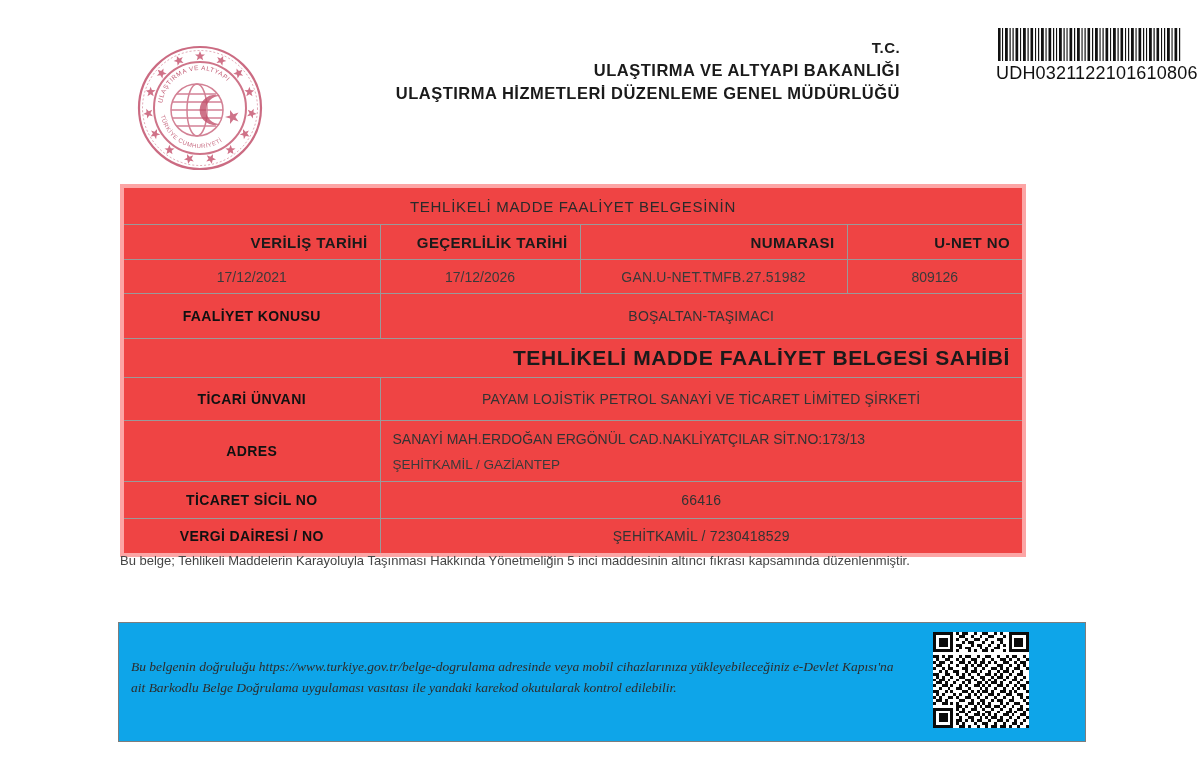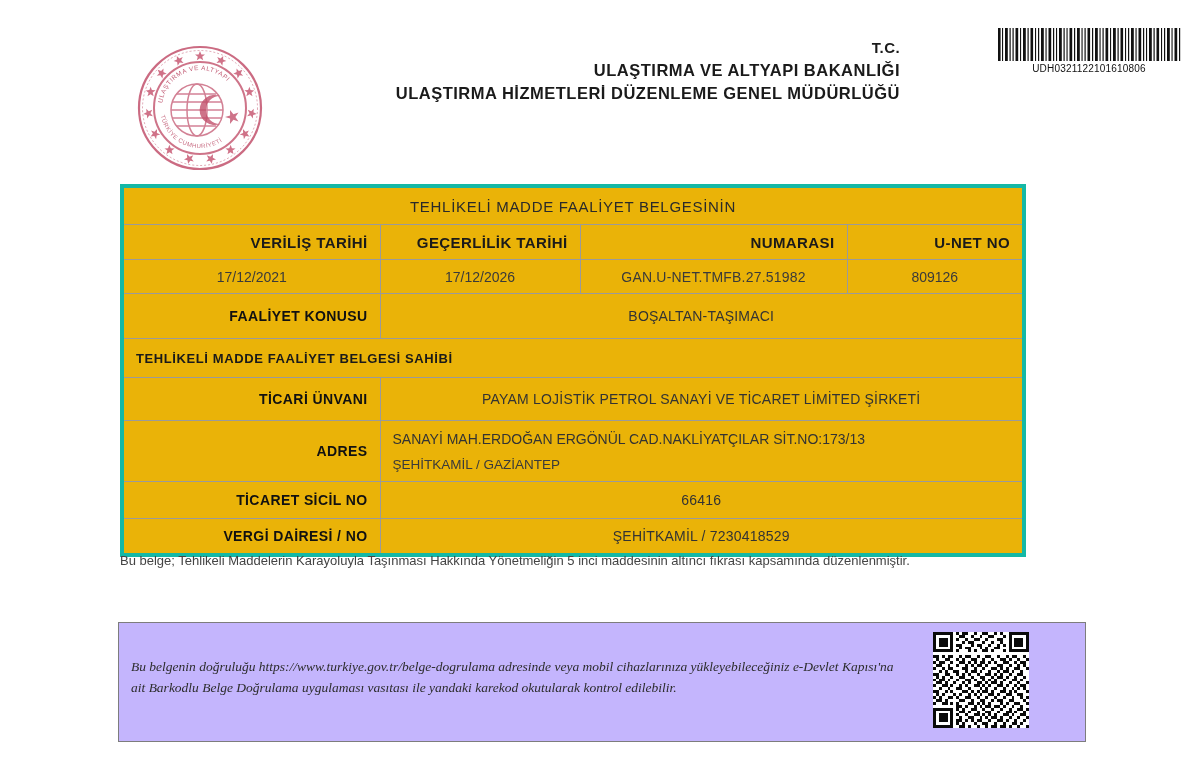--- a/index.html
+++ b/index.html
@@ -61,35 +61,35 @@
     position: absolute;
     right: 18px; top: 28px;
     width: 186px;
     text-align: center;
   }
   .barcode-bars {
     width: 186px; height: 33px;
     display: block;
   }
   .barcode-text {
-    font-size: 10px;
+    font-size: 18px;
     letter-spacing: 0.2px;
     margin-top: 2px;
     color: #111;
     white-space: nowrap;
   }
 
   
   .doc-table {
     position: absolute;
     left: 120px; top: 184px;
     width: 902px;
     border-collapse: collapse;
-    border: 4px solid #14b8a6;
-    background: #eab308;
+    border: 4px solid #fca5a5;
+    background: #ef4444;
     table-layout: fixed;
     padding-left: 46px;
   }
   .doc-table td {
     border: 1px solid #9a9a9a;
     padding: 0 12px;
     vertical-align: middle;
     font-size: 14px;
   }
   .col-label { width: 258px; }
@@ -114,38 +114,38 @@
   }
   .r-values td {
     height: 33px;
     text-align: center;
     font-size: 14px;
     color: #3a3a3a;
   }
   .cell-num { font-size: 12.5px; color: #444; letter-spacing: 0.2px; }
 
   .lbl {
-    text-align: right;
+    text-align: center;
     font-weight: bold;
     font-size: 15px;
     letter-spacing: 0.4px;
     color: #111;
   }
   .val {
     text-align: center;
     font-size: 14px;
     color: #333;
     letter-spacing: 0.2px;
   }
   .r-konu td { height: 44px; }
   .r-owner td {
     height: 38px;
-    text-align: left;
+    text-align: right;
     font-weight: bold;
-    font-size: 13px;
+    font-size: 21px;
     letter-spacing: 0.6px;
   }
   .r-unvan td { height: 42px; }
   .r-adres td { height: 60px; vertical-align: top; }
   .adres-box { padding-top: 9px; }
   .adres-l1 { text-align: left; font-size: 14px; color: #333; line-height: 18px; }
   .adres-l2 { text-align: left; font-size: 13.5px; color: #3a3a3a; margin-top: 9px; }
   .r-sicil td { height: 36px; }
   .r-vergi td { height: 34px; }
 
@@ -158,21 +158,21 @@
     line-height: 19px;
     color: #444;
   }
 
   
   .verify-box {
     position: absolute;
     left: 118px; top: 622px;
     width: 966px; height: 118px;
     border: 1.5px solid #7d7d7d;
-    background: #c4b5fd;
+    background: #0ea5e9;
   }
   .verify-text {
     position: absolute;
     left: 12px; top: 33px;
     width: 770px;
     font-family: "Liberation Serif", serif;
     font-style: italic;
     font-size: 13.5px;
     line-height: 21px;
     color: #2c2c2c;

